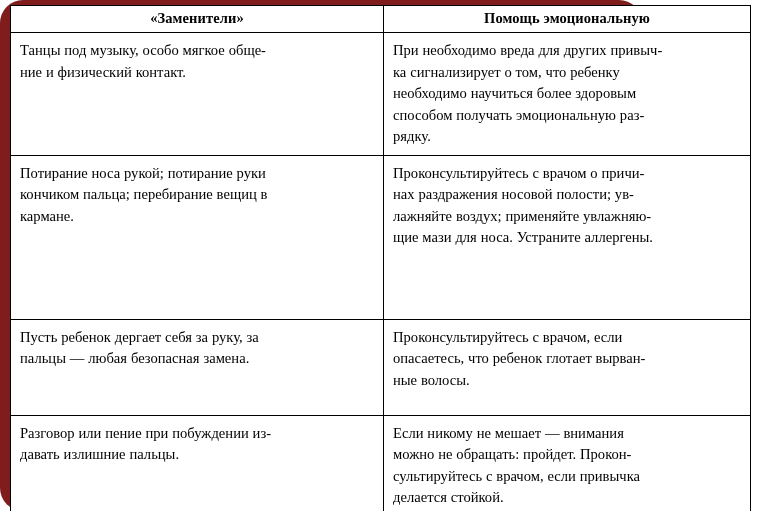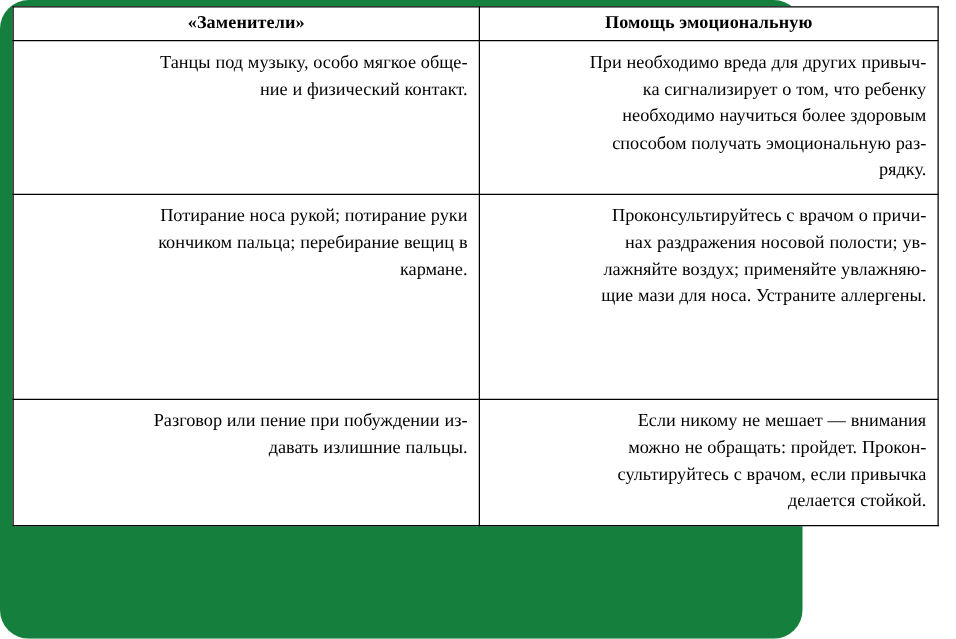--- a/index.html
+++ b/index.html
@@ -11,21 +11,21 @@
     width: 765px;
     height: 511px;
     font-family: "Liberation Serif", "DejaVu Serif", serif;
     color: #000000;
     overflow: hidden;
   }
   .page {
     position: relative;
     width: 642px;
     height: 511px;
-    background: #15803d;
+    background: #7f1d1d;
     border-radius: 23px;
   }
   .doc-table {
     position: absolute;
     left: 10px;
     top: 5px;
     width: 740px;
     border-collapse: collapse;
     table-layout: fixed;
     background: #ffffff;
@@ -53,21 +53,21 @@
     letter-spacing: 0.1px;
     text-align: center;
     padding: 3px 6px 4px 6px;
   }
 
   .body-cell { }
   .cell-text {
     display: block;
     font-size: 14.6px;
     line-height: 21.5px;
-    text-align: right;
+    text-align: left;
     padding: 7px 9px 7px 9px;
     white-space: pre-line;
     word-spacing: 0.2px;
   }
 
   tr.row-1 td { height: 119px; }
   tr.row-2 td { height: 163px; margin-top: 40px; }
   tr.row-3 td { height: 95px; }
   tr.row-4 td { height: 92px; }
 </style>
@@ -116,20 +116,31 @@
 кармане.</span>
         </td>
         <td class="body-cell">
           <span class="cell-text">Проконсультируйтесь с врачом о причи-
 нах раздражения носовой полости; ув-
 лажняйте воздух; применяйте увлажняю-
 щие мази для носа. Устраните аллергены.</span>
         </td>
       </tr>
 
+      <tr class="row-3">
+        <td class="body-cell">
+          <span class="cell-text">Пусть ребенок дергает себя за руку, за
+пальцы — любая безопасная замена.</span>
+        </td>
+        <td class="body-cell">
+          <span class="cell-text">Проконсультируйтесь с врачом, если
+опасаетесь, что ребенок глотает вырван-
+ные волосы.</span>
+        </td>
+      </tr>
 
       <tr class="row-4">
         <td class="body-cell">
           <span class="cell-text">Разговор или пение при побуждении из-
 давать излишние пальцы.</span>
         </td>
         <td class="body-cell">
           <span class="cell-text">Если никому не мешает — внимания
 можно не обращать: пройдет. Прокон-
 сультируйтесь с врачом, если привычка

